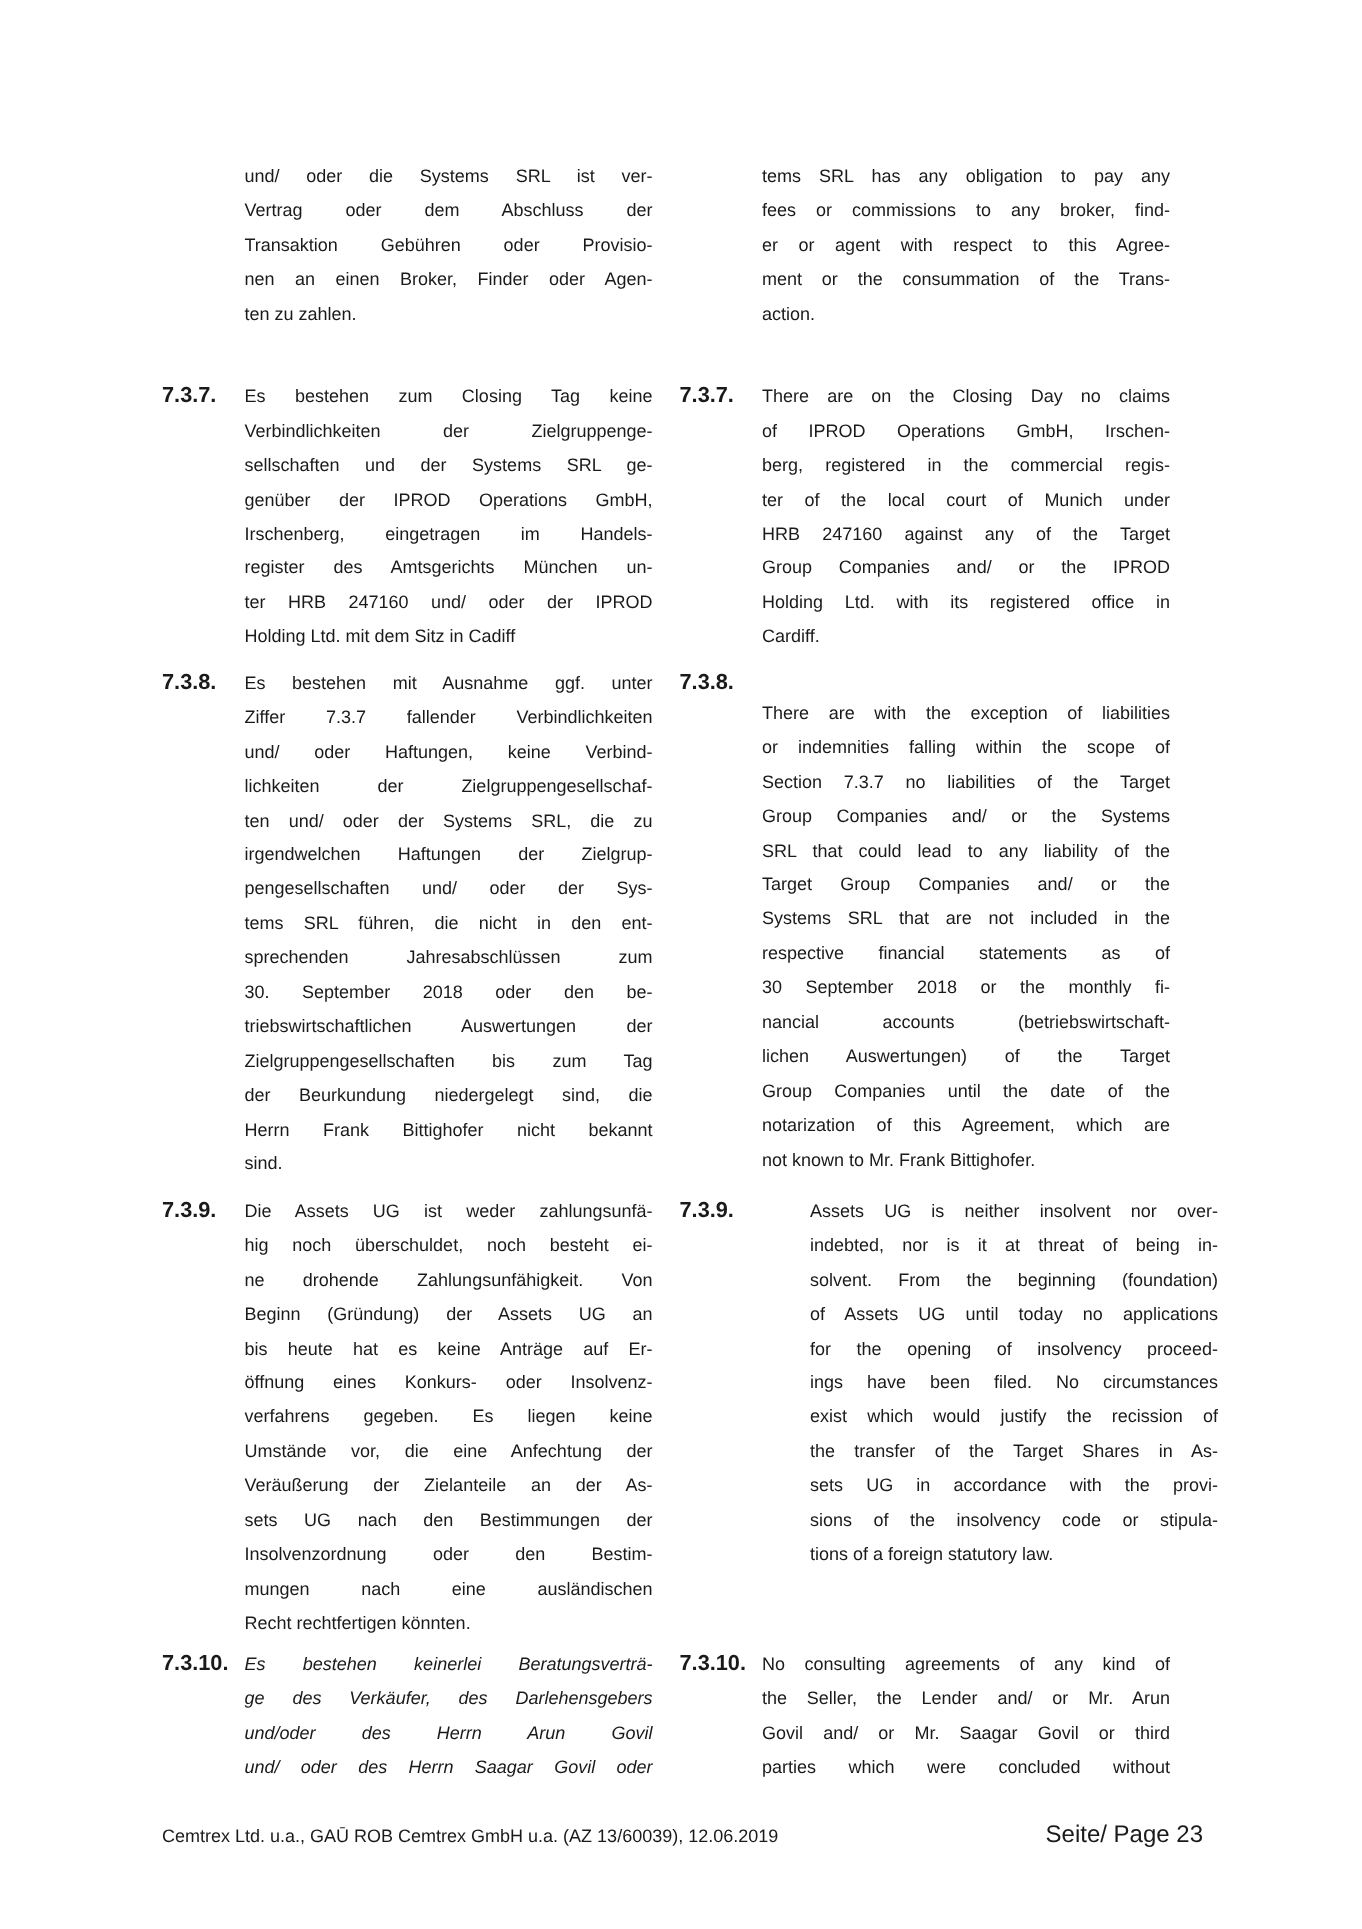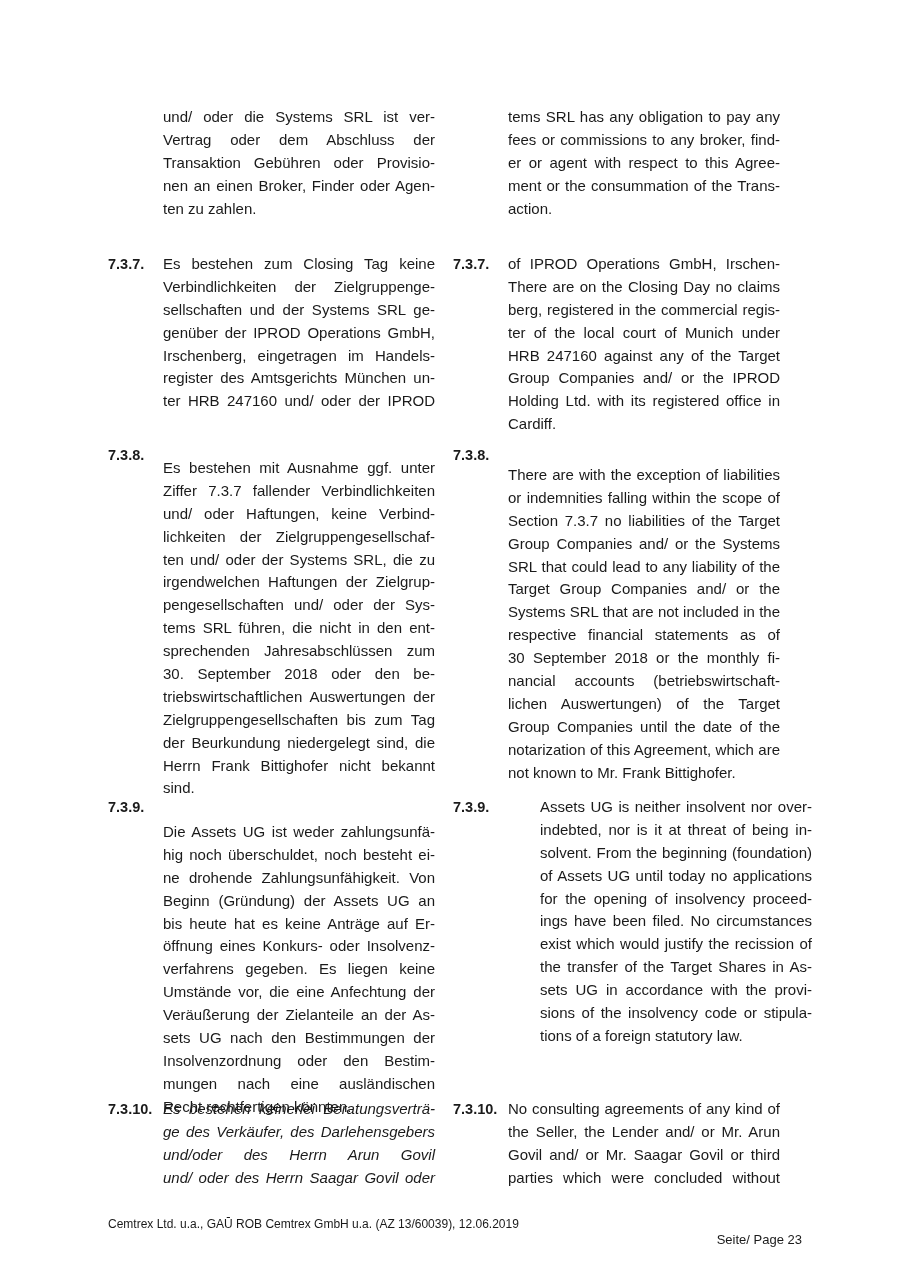--- a/index.html
+++ b/index.html
@@ -4,26 +4,26 @@
   <style>
     html, body { margin: 0; padding: 0; background: #ffffff; }
     body { width: 908px; height: 1286px; position: relative; overflow: hidden;
            font-family: "Liberation Sans", sans-serif; color: #1a1a1a; }
     .col { position: absolute; width: 272px; }
     .col.de { left: 163px; }
     .col.en { left: 508px; }
     .num { position: absolute; font-weight: bold; font-size: 14.5px; line-height: 23px; }
     .num.de { left: 108px; }
     .num.en { left: 453px; }
-    .block { position: absolute; font-size: 15px; line-height: 22.9px; }
+    .block { position: absolute; font-size: 12px; line-height: 22.9px; }
     .line { display: block; height: 22.9px; white-space: nowrap; text-align: justify; text-align-last: justify; }
     .line.last { text-align-last: left; }
     .footer { position: absolute; top: 1216px; font-size: 12px; line-height: 16px; }
     .footer.left { left: 108px; }
-    .footer.right { right: 106px; font-size: 13px; margin-top: 16px; }
+    .footer.right { right: 106px; font-size: 16px; }
   </style>
 </head>
 <body>
 
 <div>
   <div id="sections">
       <div class="block col de" style="top: 106px;">
         <span class="line">und/ oder die Systems SRL ist ver-</span>
         <span class="line">Vertrag oder dem Abschluss der</span>
         <span class="line">Transaktion Gebühren oder Provisio-</span>
@@ -39,34 +39,35 @@
       </div>
       <div class="num de" style="top: 253px;">7.3.7.</div>
       <div class="block col de" style="top: 253px;">
         <span class="line">Es bestehen zum Closing Tag keine</span>
         <span class="line">Verbindlichkeiten der Zielgruppenge-</span>
         <span class="line">sellschaften und der Systems SRL ge-</span>
         <span class="line">genüber der IPROD Operations GmbH,</span>
         <span class="line">Irschenberg, eingetragen im Handels-</span>
         <span class="line">register des Amtsgerichts München un-</span>
         <span class="line">ter HRB 247160 und/ oder der IPROD</span>
+        <span class="line last">Holding Ltd. mit dem Sitz in Cadiff</span>
       </div>
       <div class="num en" style="top: 253px;">7.3.7.</div>
       <div class="block col en" style="top: 253px;">
+        <span class="line">There are on the Closing Day no claims</span>
         <span class="line">of IPROD Operations GmbH, Irschen-</span>
-        <span class="line">There are on the Closing Day no claims</span>
         <span class="line">berg, registered in the commercial regis-</span>
         <span class="line">ter of the local court of Munich under</span>
         <span class="line">HRB 247160 against any of the Target</span>
         <span class="line">Group Companies and/ or the IPROD</span>
         <span class="line">Holding Ltd. with its registered office in</span>
         <span class="line last">Cardiff.</span>
       </div>
       <div class="num de" style="top: 444px;">7.3.8.</div>
-      <div class="block col de" style="top: 457px;">
+      <div class="block col de" style="top: 444px;">
         <span class="line">Es bestehen mit Ausnahme ggf. unter</span>
         <span class="line">Ziffer 7.3.7 fallender Verbindlichkeiten</span>
         <span class="line">und/ oder Haftungen, keine Verbind-</span>
         <span class="line">lichkeiten der Zielgruppengesellschaf-</span>
         <span class="line">ten und/ oder der Systems SRL, die zu</span>
         <span class="line">irgendwelchen Haftungen der Zielgrup-</span>
         <span class="line">pengesellschaften und/ oder der Sys-</span>
         <span class="line">tems SRL führen, die nicht in den ent-</span>
         <span class="line">sprechenden Jahresabschlüssen zum</span>
         <span class="line">30. September 2018 oder den be-</span>
@@ -87,21 +88,21 @@
         <span class="line">Systems SRL that are not included in the</span>
         <span class="line">respective financial statements as of</span>
         <span class="line">30 September 2018 or the monthly fi-</span>
         <span class="line">nancial accounts (betriebswirtschaft-</span>
         <span class="line">lichen Auswertungen) of the Target</span>
         <span class="line">Group Companies until the date of the</span>
         <span class="line">notarization of this Agreement, which are</span>
         <span class="line last">not known to Mr. Frank Bittighofer.</span>
       </div>
       <div class="num de" style="top: 796px;">7.3.9.</div>
-      <div class="block col de" style="top: 796px; margin-top: 25px;">
+      <div class="block col de" style="top: 796px;">
         <span class="line">Die Assets UG ist weder zahlungsunfä-</span>
         <span class="line">hig noch überschuldet, noch besteht ei-</span>
         <span class="line">ne drohende Zahlungsunfähigkeit. Von</span>
         <span class="line">Beginn (Gründung) der Assets UG an</span>
         <span class="line">bis heute hat es keine Anträge auf Er-</span>
         <span class="line">öffnung eines Konkurs- oder Insolvenz-</span>
         <span class="line">verfahrens gegeben. Es liegen keine</span>
         <span class="line">Umstände vor, die eine Anfechtung der</span>
         <span class="line">Veräußerung der Zielanteile an der As-</span>
         <span class="line">sets UG nach den Bestimmungen der</span>

